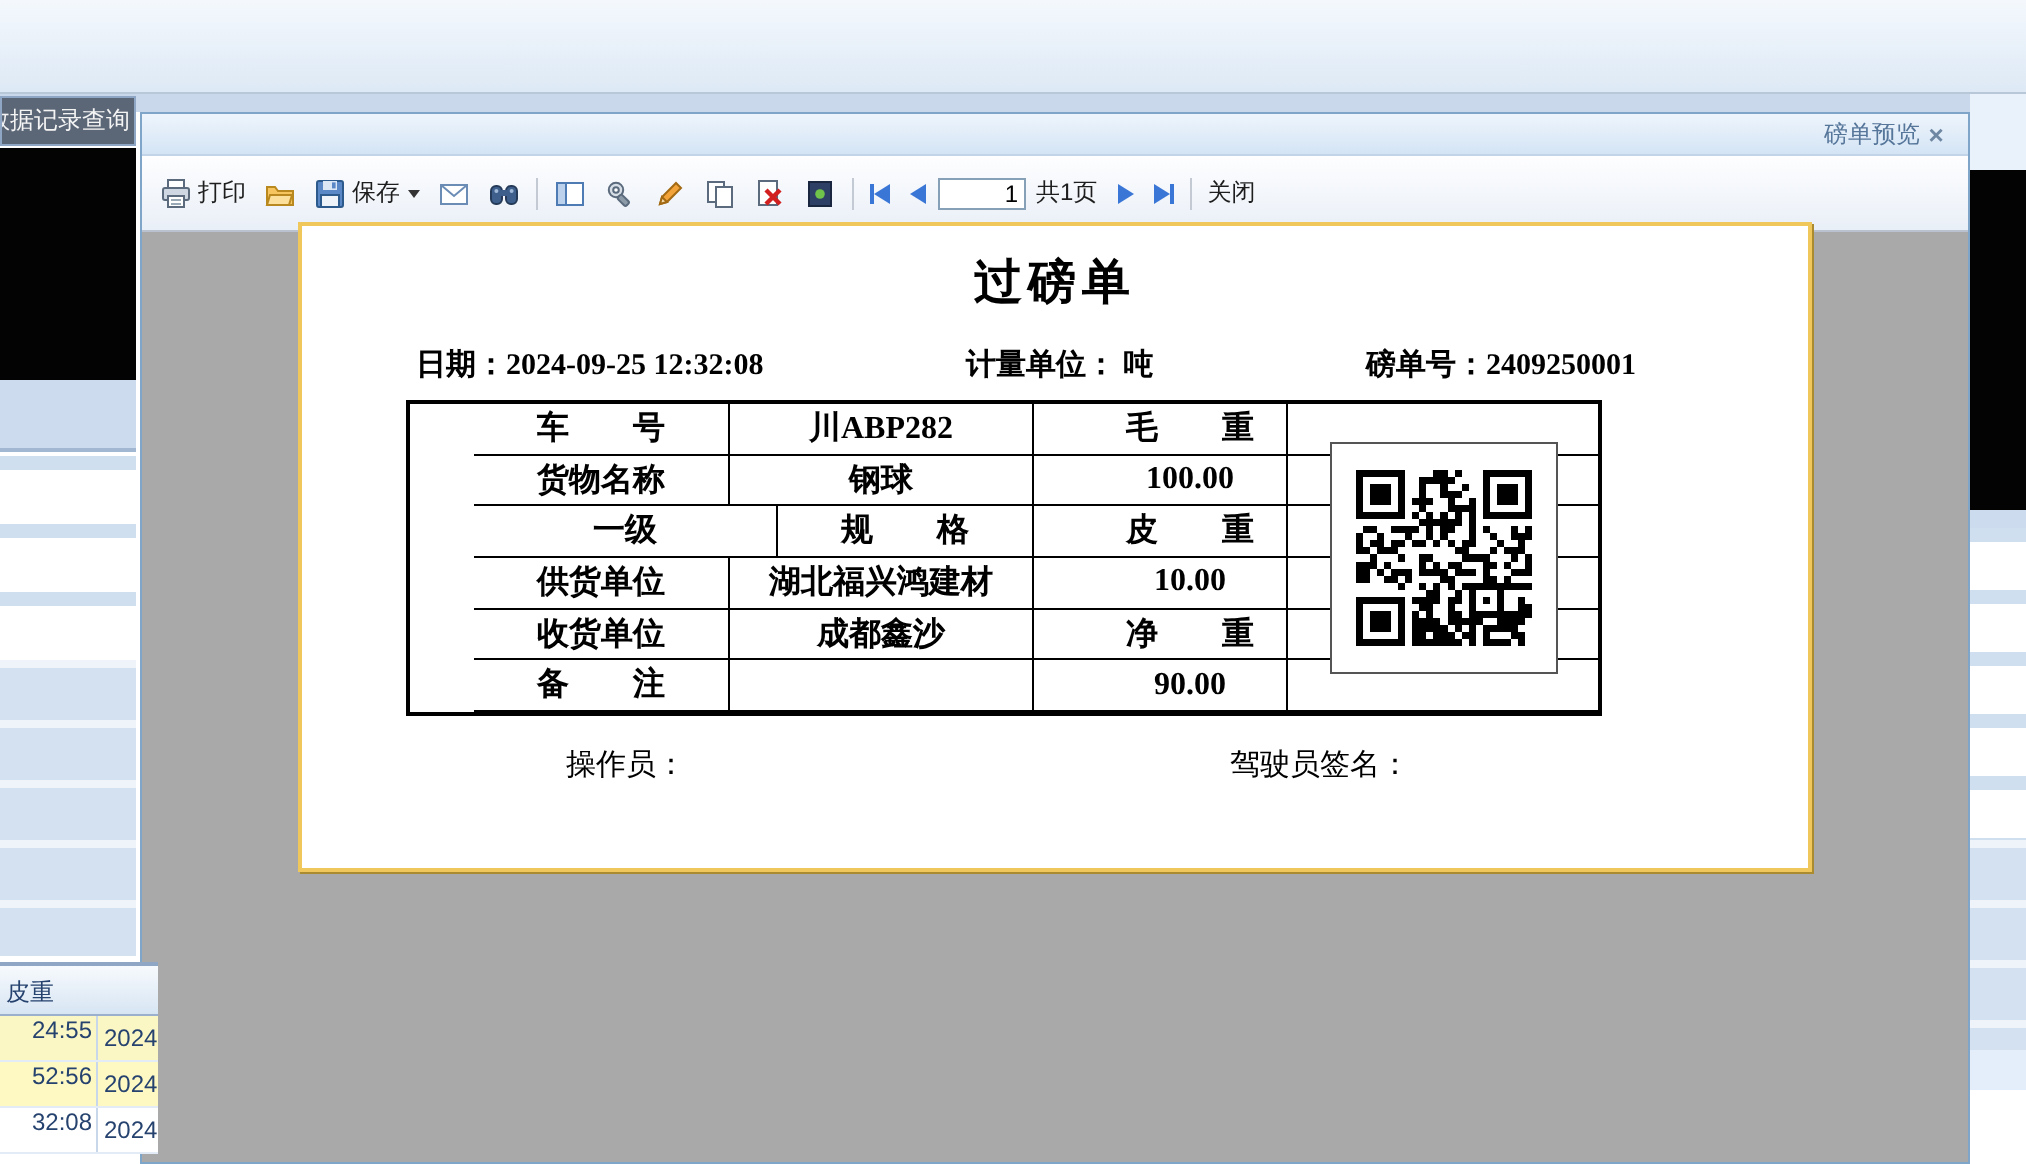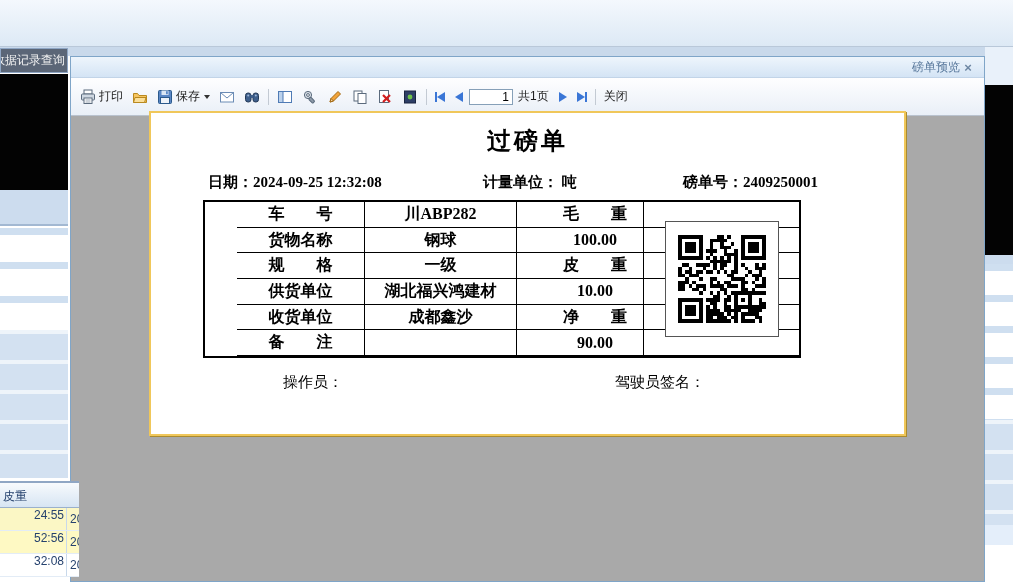--- a/index.html
+++ b/index.html
@@ -31,21 +31,21 @@
   .right-blockB { position:absolute; left:985px; top:525px; width:28px; height:20px; background:#e4eefa; }
 
   
   .bg-grid { position:absolute; left:0; top:481px; width:79px; height:96px; border-top:2px solid #8fa6c4;
     background:#fff; color:#26426e; z-index:5; }
   .bg-grid .ghead { height:25px; background:linear-gradient(#f7fafd,#d7e5f3);
     border-bottom:1px solid #9ab0cc; display:flex;flex-direction:column; }
   .bg-grid .ghead .h1 { width:53px; border-right:1px solid #b9cbe0; }
   .bg-grid .ghead .h2 { flex:1; padding:5px 0 0 3px; }
   .grow { height:23px; display:flex; border-bottom:1px solid #e3ecf6; }
-  .grow .c-time { width:67px; border-right:1px solid #c8d8ea; text-align:right;
+  .grow .c-time { width:49px; border-right:1px solid #c8d8ea; text-align:right;
     padding:0 2px 0 0; overflow:hidden; }
   .grow .c-date { flex:1; padding:4px 0 0 3px; overflow:hidden; white-space:nowrap; }
 
   
   .win { position:absolute; left:70px; top:56px; width:915px; height:526px;
     border:1px solid #7fa5c8; background:#a9a9a9; }
   .win-title { height:21px; background:linear-gradient(#eef5fc,#d4e4f5); display:flex;
     align-items:center; padding:0 8px; color:#56769a; border-bottom:1px solid #c2d4e8;text-align:right; }
   .win-title .t { flex:1; }
   .win-close { width:16px; height:15px; display:flex; align-items:center; justify-content:center;
@@ -282,22 +282,22 @@
           <div class="tc c1">车　　号</div>
           <div class="tc c2">川ABP282</div>
           <div class="tc c3">毛　　重</div>
         </div>
         <div class="trow">
           <div class="tc c1">货物名称</div>
           <div class="tc c2">钢球</div>
           <div class="tc c3">100.00</div>
         </div>
         <div class="trow">
+          <div class="tc c2">一级</div>
           <div class="tc c1">规　　格</div>
-          <div class="tc c2">一级</div>
           <div class="tc c3">皮　　重</div>
         </div>
         <div class="trow">
           <div class="tc c1">供货单位</div>
           <div class="tc c2">湖北福兴鸿建材</div>
           <div class="tc c3">10.00</div>
         </div>
         <div class="trow">
           <div class="tc c1">收货单位</div>
           <div class="tc c2">成都鑫沙</div>

